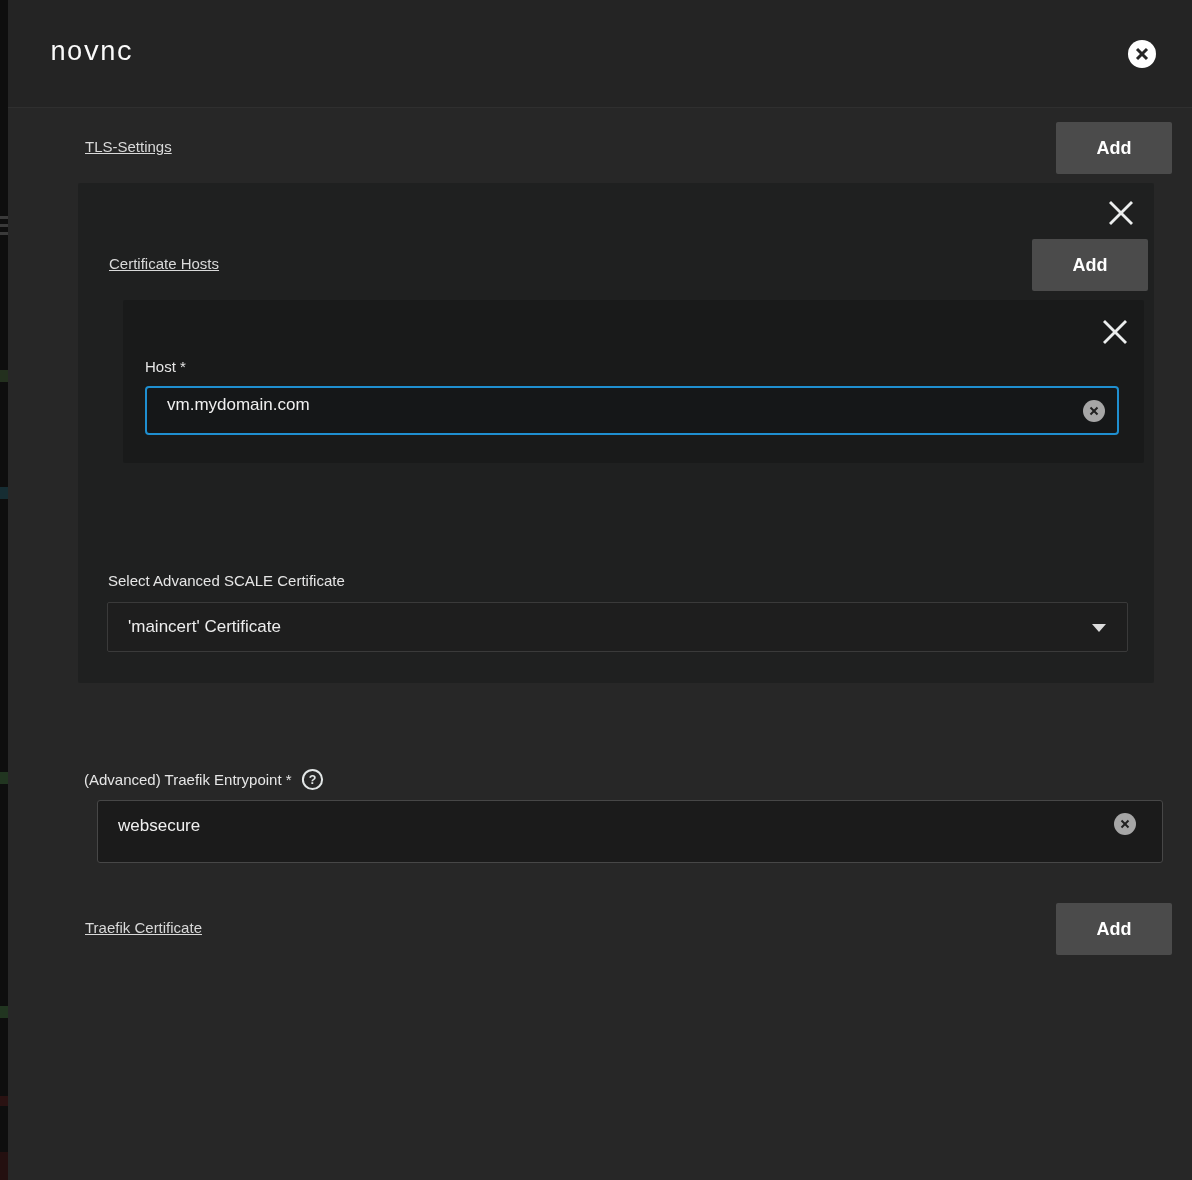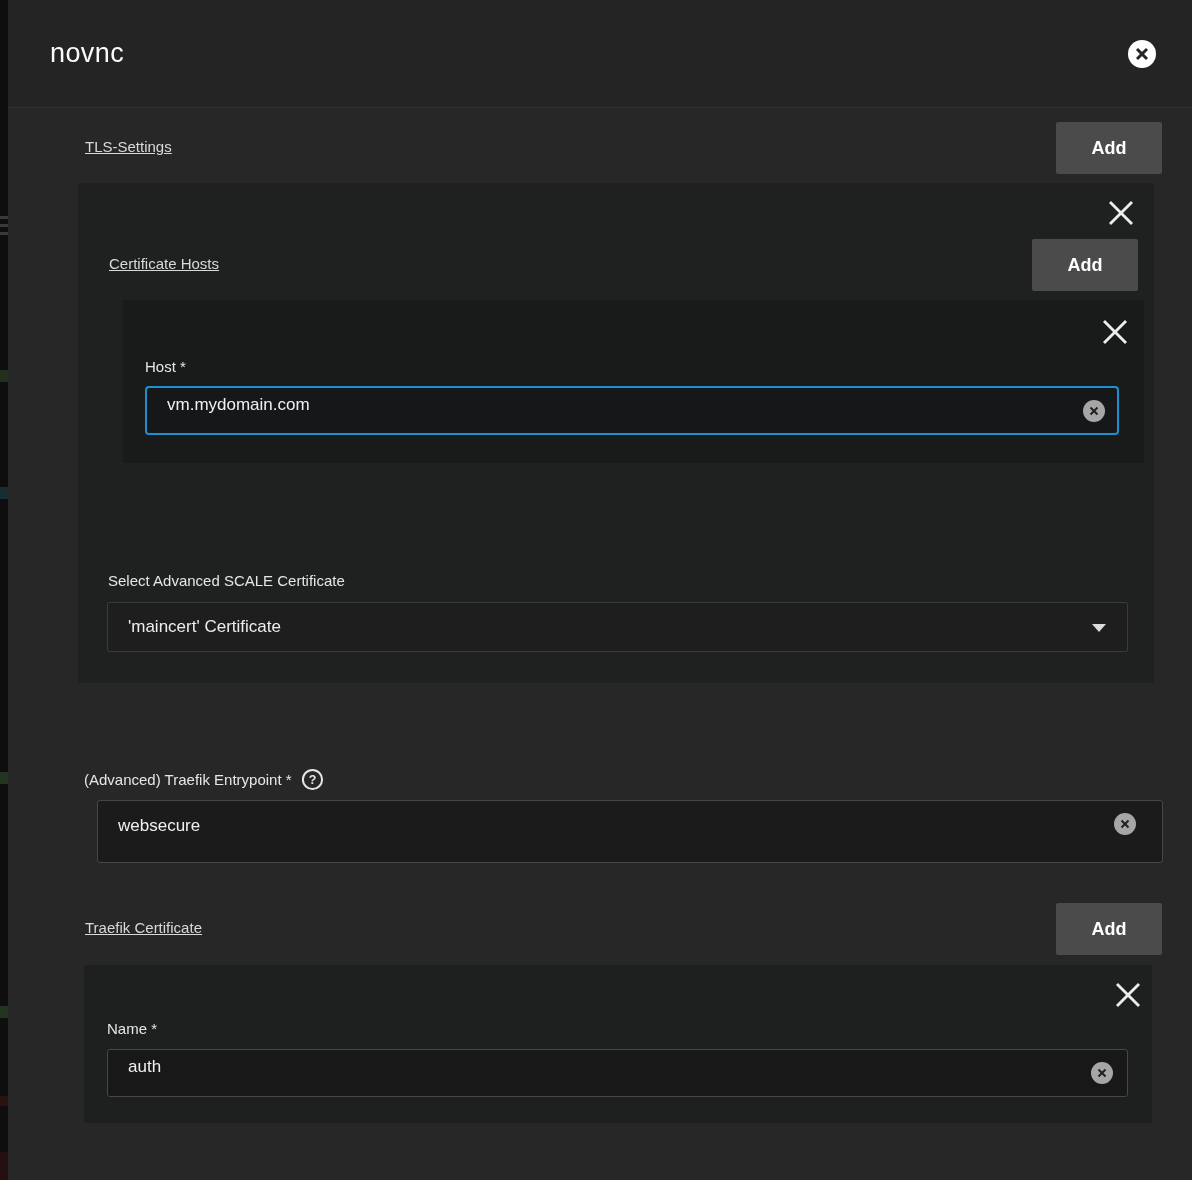--- a/index.html
+++ b/index.html
@@ -9,31 +9,31 @@
     background:#0d0d0d;
     font-family:"Liberation Sans","DejaVu Sans",sans-serif;
     overflow:hidden;
   }
   
   .bg-strip { position:absolute; left:0; top:0; width:8px; height:1180px; background:#0e0e0e; }
   .bg-strip .mark { position:absolute; left:0; width:8px; }
 
   .dialog { position:absolute; left:8px; top:0; width:1184px; height:1180px; background:#272727; }
   .dialog-header { position:absolute; left:0; top:0; width:100%; height:108px; background:#242424; border-bottom:1px solid #2f2f2f; }
-  .dialog-title { position:absolute; left:42px; top:38px; font-size:27px; font-weight:500; letter-spacing:.4px; color:#fafafa; }
+  .dialog-title { position:absolute; left:42px; top:38px; font-size:27px; font-weight:500; letter-spacing:.4px; color:#fafafa;font-family:Liberation Mono, monospace; }
   .dialog-close {
     position:absolute; left:1120px; top:40px; width:28px; height:28px; border-radius:50%;
     background:#ffffff; display:flex; align-items:center; justify-content:center; cursor:pointer;
   }
 
   .label { position:absolute; font-size:15px; color:#d9d9d9; white-space:nowrap;text-decoration:underline; }
   .field-label { position:absolute; font-size:15px; color:#e6e6e6; white-space:nowrap; }
 
   .add-btn {
-    position:absolute; width:106px; height:52px; background:#4b4b4b; border:none; border-radius:2px;
+    position:absolute; width:116px; height:52px; background:#4b4b4b; border:none; border-radius:2px;
     color:#ffffff; font-size:18px; font-weight:700; font-family:inherit; cursor:pointer;
     display:flex; align-items:center; justify-content:center;
   }
 
   .panel { position:absolute; border-radius:2px; }
   .panel-1 { left:70px;  top:183px; width:1076px; height:500px; background:#1f2020; }
   .panel-2 { left:45px;  top:117px; width:1021px; height:163px; background:#191a1a; }
   .panel-3 { left:76px;  top:965px; width:1068px; height:158px; background:#1e1f1f; }
 
   .x-btn { position:absolute; width:30px; height:30px; cursor:pointer; display:flex; align-items:center; justify-content:center; }
@@ -138,31 +138,14 @@
     <svg width="22" height="22" viewBox="0 0 22 22">
       <circle cx="11" cy="11" r="11" fill="#a6a6a6"></circle>
       <line x1="7.5" y1="7.5" x2="14.5" y2="14.5" stroke="#212121" stroke-width="2"></line>
       <line x1="14.5" y1="7.5" x2="7.5" y2="14.5" stroke="#212121" stroke-width="2"></line>
     </svg>
   </div>
 
   <div class="label" style="left:77px;top:919px;">Traefik Certificate</div>
   <button class="add-btn" style="left:1048px;top:903px;">Add</button>
 
-  <div class="panel panel-3">
-    <div class="x-btn" style="left:1029px;top:15px;">
-      <svg width="28" height="28" viewBox="0 0 28 28">
-        <line x1="3" y1="3" x2="25" y2="25" stroke="#eceeee" stroke-width="2.8"></line>
-        <line x1="25" y1="3" x2="3" y2="25" stroke="#eceeee" stroke-width="2.8"></line>
-      </svg>
-    </div>
-    <div class="field-label" style="left:23px;top:55px;">Name *</div>
-    <input class="text-input" style="left: 23px; top: 84px; width: 1021px; height: 48px; background: rgb(24, 24, 24);" value="auth">
-    <div class="clear-btn" style="left:1007px;top:97px;">
-      <svg width="22" height="22" viewBox="0 0 22 22">
-        <circle cx="11" cy="11" r="11" fill="#a6a6a6"></circle>
-        <line x1="7.5" y1="7.5" x2="14.5" y2="14.5" stroke="#212121" stroke-width="2"></line>
-        <line x1="14.5" y1="7.5" x2="7.5" y2="14.5" stroke="#212121" stroke-width="2"></line>
-      </svg>
-    </div>
-  </div>
 
 </div>
 
 </body></html>

